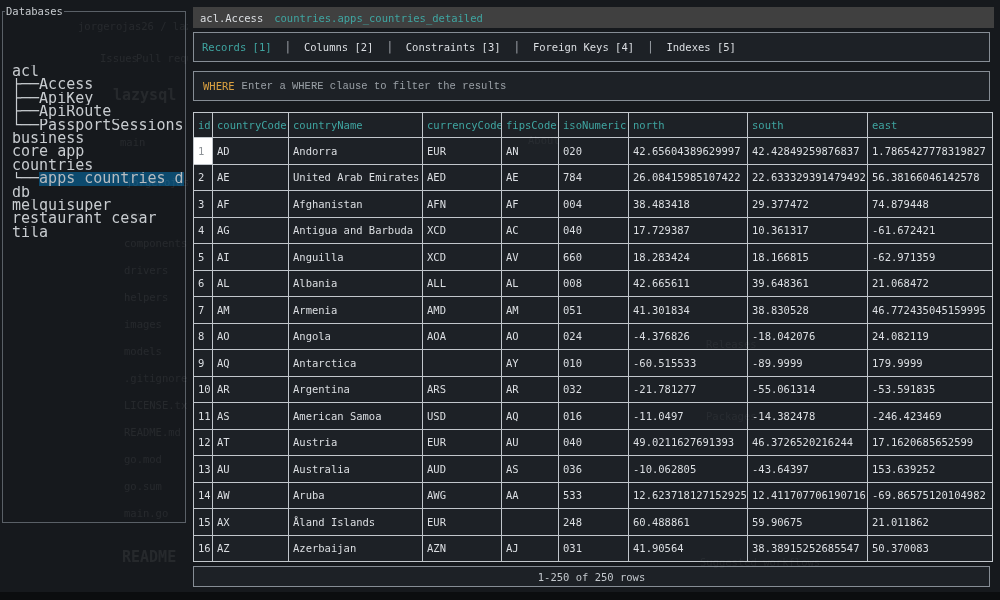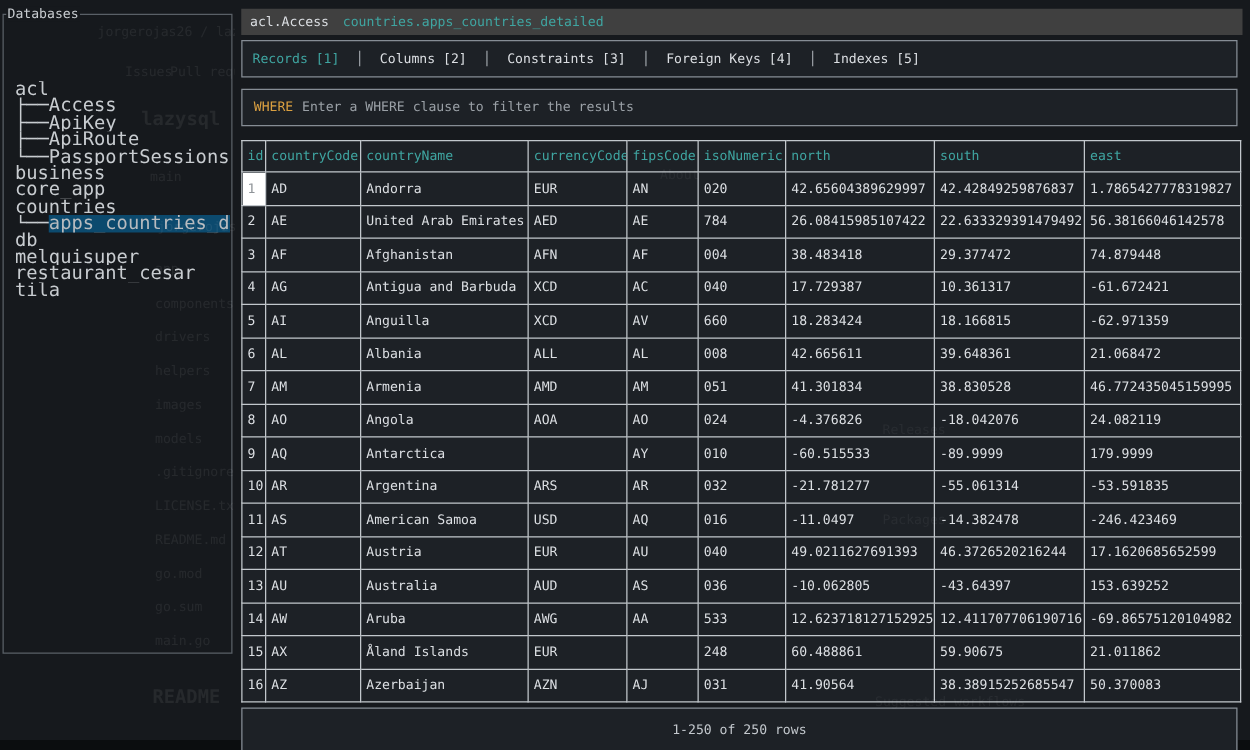--- a/index.html
+++ b/index.html
@@ -37,31 +37,31 @@
   .tab.active{color:var(--teal);}
   .box{background:var(--bg-box);border:1px solid var(--border-box);}
   .viewbar{position:absolute;left:0;top:32px;width:797px;height:30px;
            display:flex;align-items:center;padding-left:8px;font-size:10.5px;color:var(--txt);}
   .vt{margin-right:13px;}
   .vt.active{color:var(--teal);}
   .vsep{color:#aeb3b9;margin-right:13px;}
   .wherebar{position:absolute;left:0;top:71px;width:797px;height:30px;
             display:flex;align-items:center;padding-left:9px;font-size:10.5px;}
   .where-kw{color:var(--yellow);margin-right:7px;}
-  .where-ph{color:var(--txt-dim);}
+  .where-ph{color:var(--txt-dim);font-family:Liberation Mono, monospace;}
 
   .tablebox{position:absolute;left:0;top:112px;}
   table{table-layout:fixed;border-collapse:collapse;width:800px;background:var(--bg-box);}
   th,td{border:1px solid var(--border-table);padding:0 2px 0 4px;font-size:10.5px;
         white-space:nowrap;overflow:hidden;text-align:left;font-weight:normal;}
   th{height:25px;color:var(--teal);}
   td{height:26.5px;color:var(--txt);}
   td.selcell{background:#ffffff;color:#8e9398;}
 
-  .pagination{position:absolute;left:0;top:566px;width:797px;height:35px;
+  .pagination{position:absolute;left:0;top:566px;width:797px;height:21px;
               display:flex;align-items:center;justify-content:center;
               font-size:10.5px;color:#c3c8cd;}
 
   
   .ghost-layer{position:absolute;left:0;top:0;width:100%;height:100%;pointer-events:none;z-index:6;}
   .ghost{position:absolute;white-space:nowrap;color:rgba(255,255,255,0.07);font-size:10.5px;}
   .ghost.main-g{color:rgba(255,255,255,0.05);}
   .ghost.big{font-size:15px;font-weight:bold;}
 </style>
 </head>

